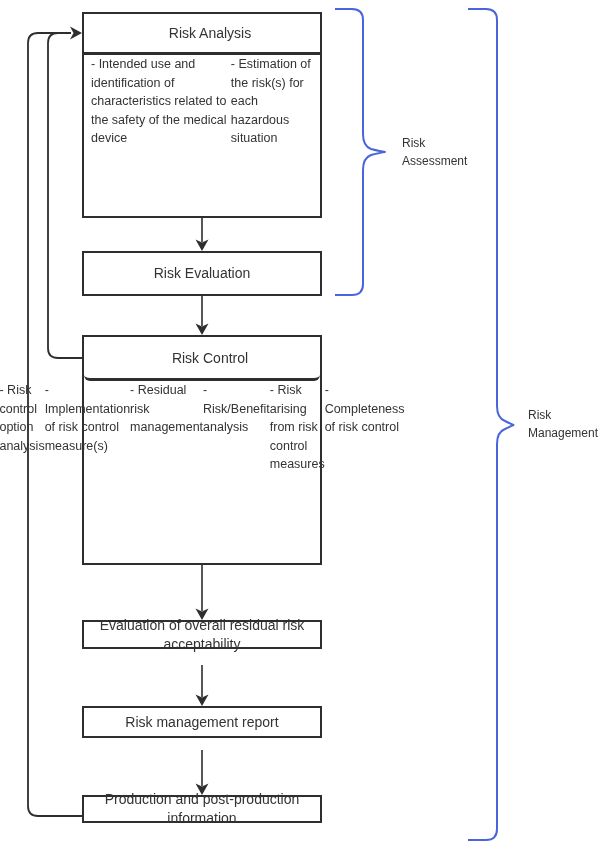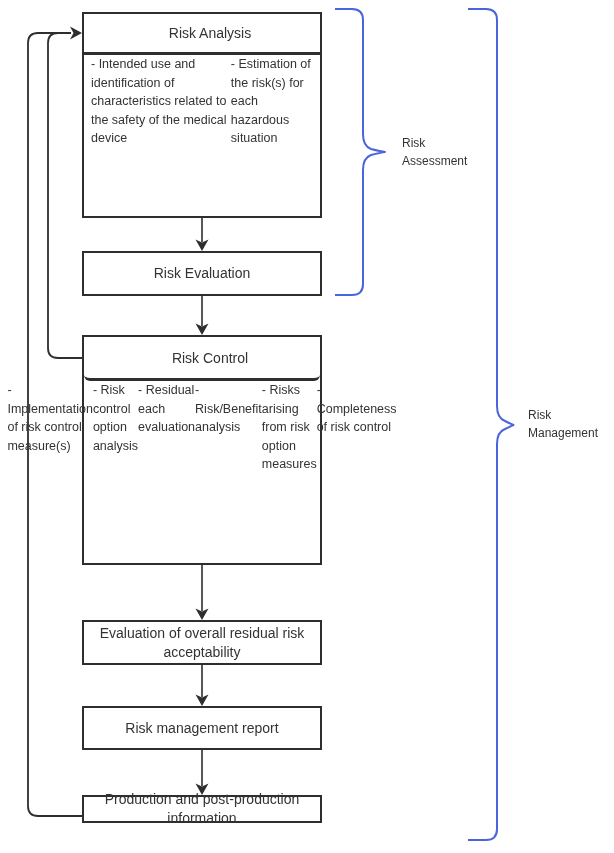--- a/index.html
+++ b/index.html
@@ -68,22 +68,22 @@
     padding: 10px 6px;
     display: flex;
     flex-direction: row;
   }
   
   #box-risk-analysis   { top: 12px;  height: 206px; }
   #box-risk-analysis .box-header { height: 41px; }
   #box-risk-evaluation { top: 251px; height: 45px; }
   #box-risk-control    { top: 335px; height: 230px; }
   #box-risk-control .box-header { height: 44px; border-radius: 6px; }
-  #box-overall-residual{ top: 620px; height: 45px; }
-  #box-report          { top: 706px; height: 44px; }
+  #box-overall-residual{ top: 620px; height: 29px; }
+  #box-report          { top: 706px; height: 32px; }
   #box-production      { top: 795px; height: 28px; }
 
   .brace-label {
     position: absolute;
     font-size: 12px;
     line-height: 18px;
     color: var(--text);
   }
   #label-risk-assessment { left: 402px; top: 134px; width: 80px; }
   #label-risk-management { left: 528px; top: 406px; width: 84px; }
@@ -128,25 +128,25 @@
       <div>- Intended use and identification of characteristics related to the safety of the medical device</div>
       <div>- Estimation of the risk(s) for each hazardous situation</div>
     </div>
   </div>
 
   <div class="box simple" id="box-risk-evaluation">Risk Evaluation</div>
 
   <div class="box compound" id="box-risk-control">
     <div class="box-header">Risk Control</div>
     <div class="box-body">
+      <div>- Risk control option analysis</div>
       <div>- Implementation of risk control measure(s)</div>
-      <div>- Risk control option analysis</div>
-      <div>- Residual each evaluation</div>
+      <div>- Residual risk management</div>
       <div>- Risk/Benefit analysis</div>
-      <div>- Risks arising from risk option measures</div>
+      <div>- Risk arising from risk control measures</div>
       <div>- Completeness of risk control</div>
     </div>
   </div>
 
   <div class="box simple" id="box-overall-residual">Evaluation of overall residual risk acceptability</div>
 
   <div class="box simple" id="box-report">Risk management report</div>
 
   <div class="box simple" id="box-production">Production and post-production information</div>
 

